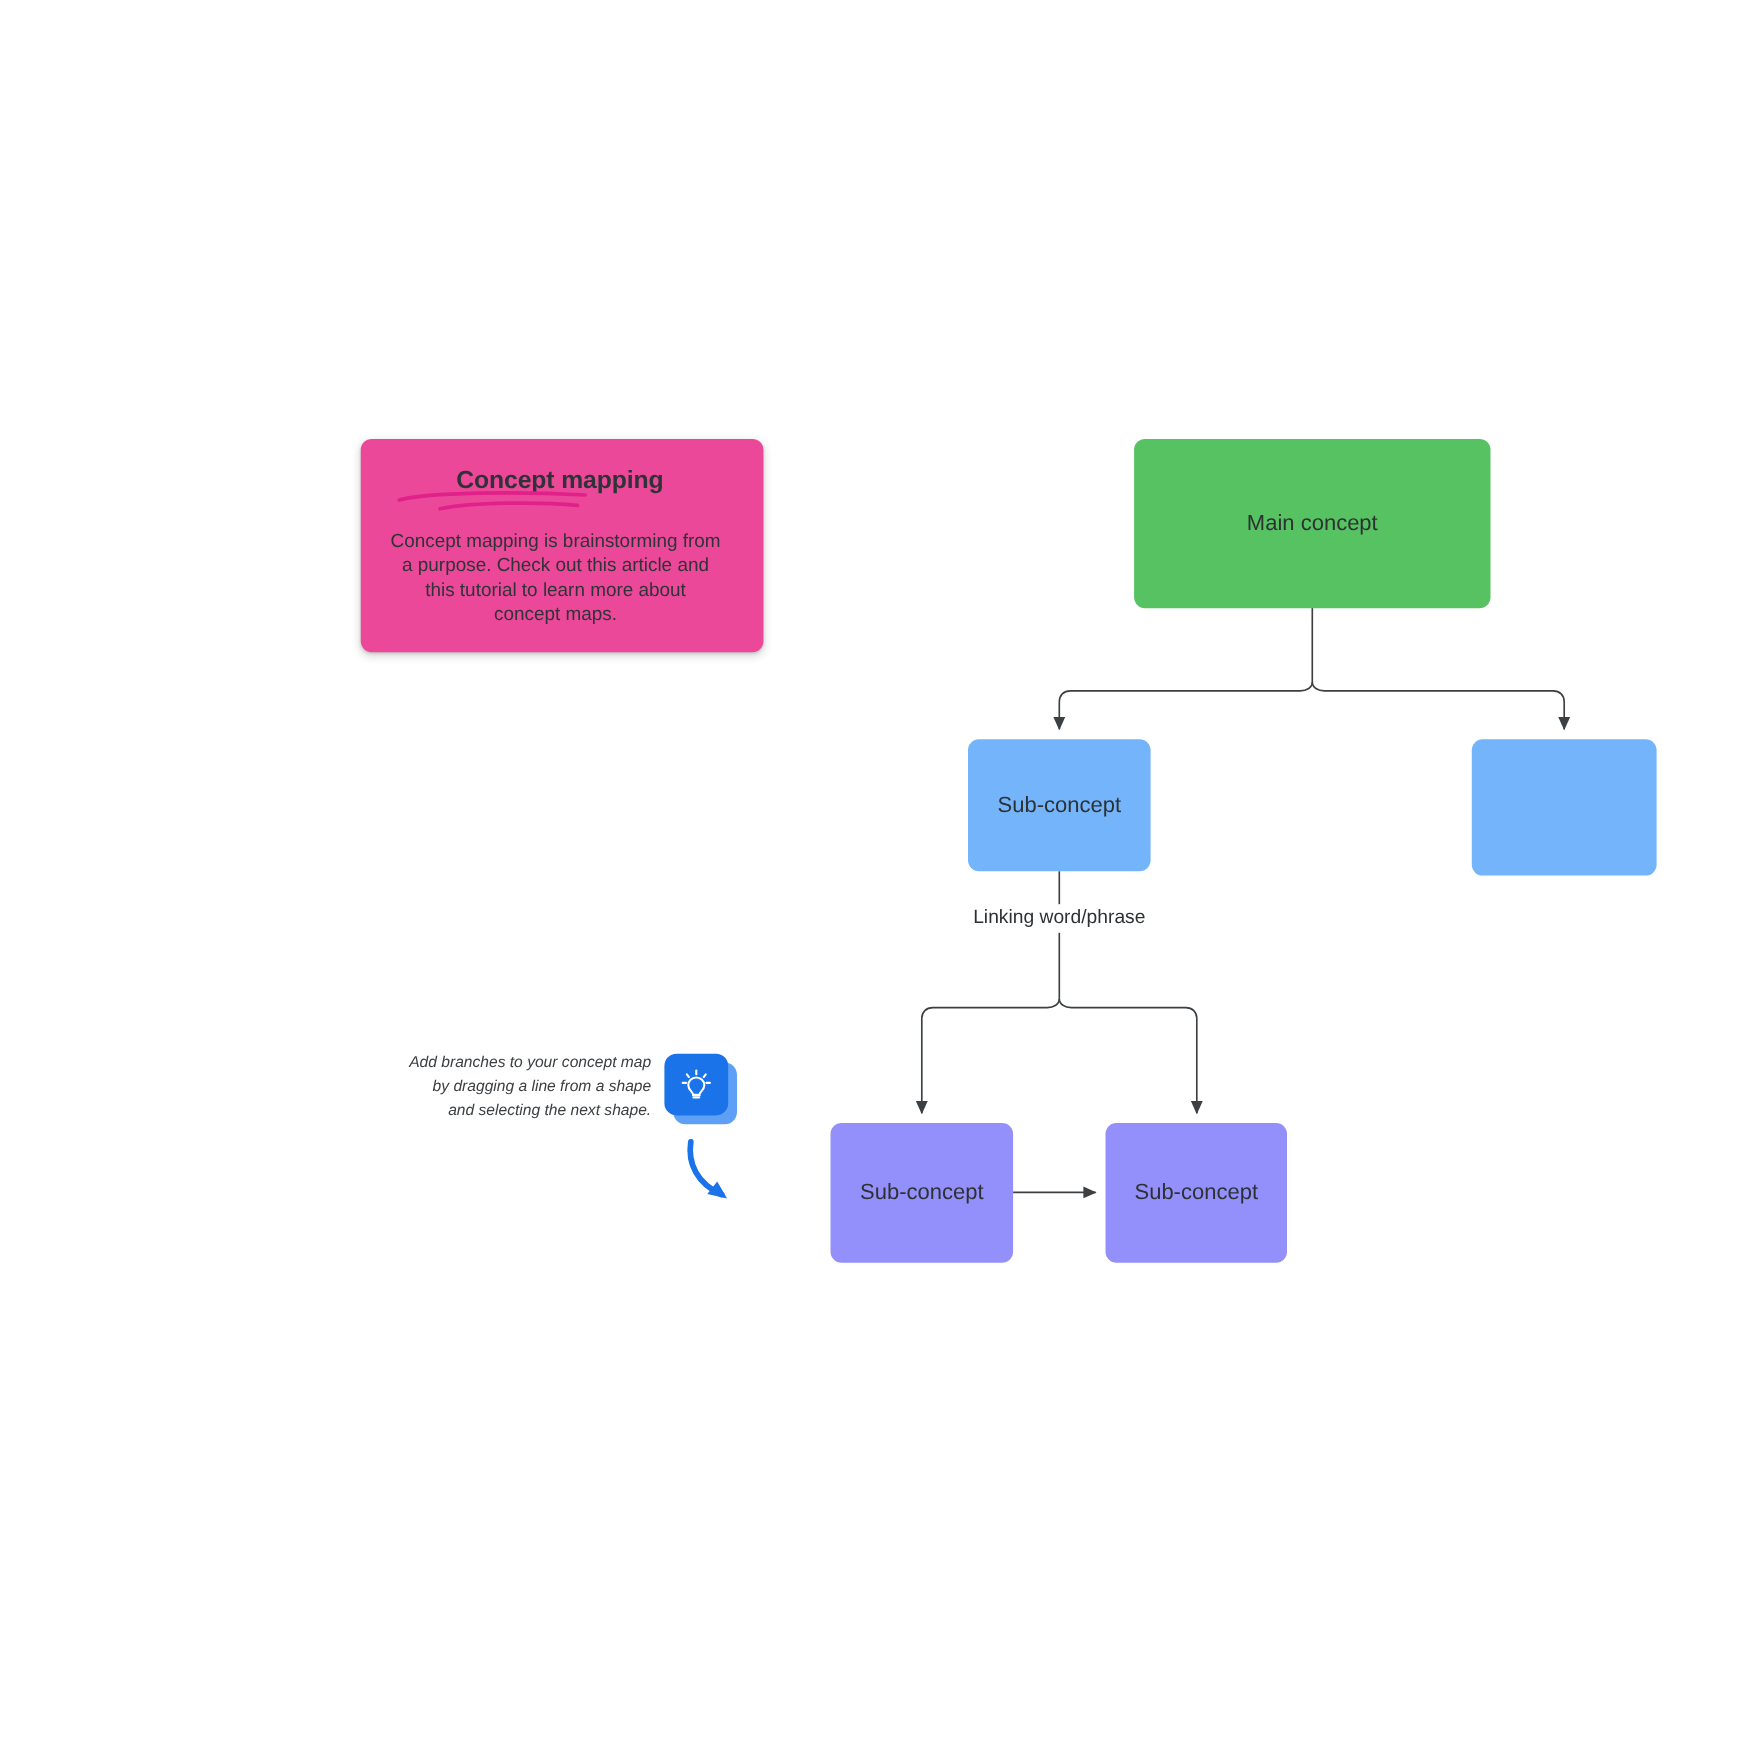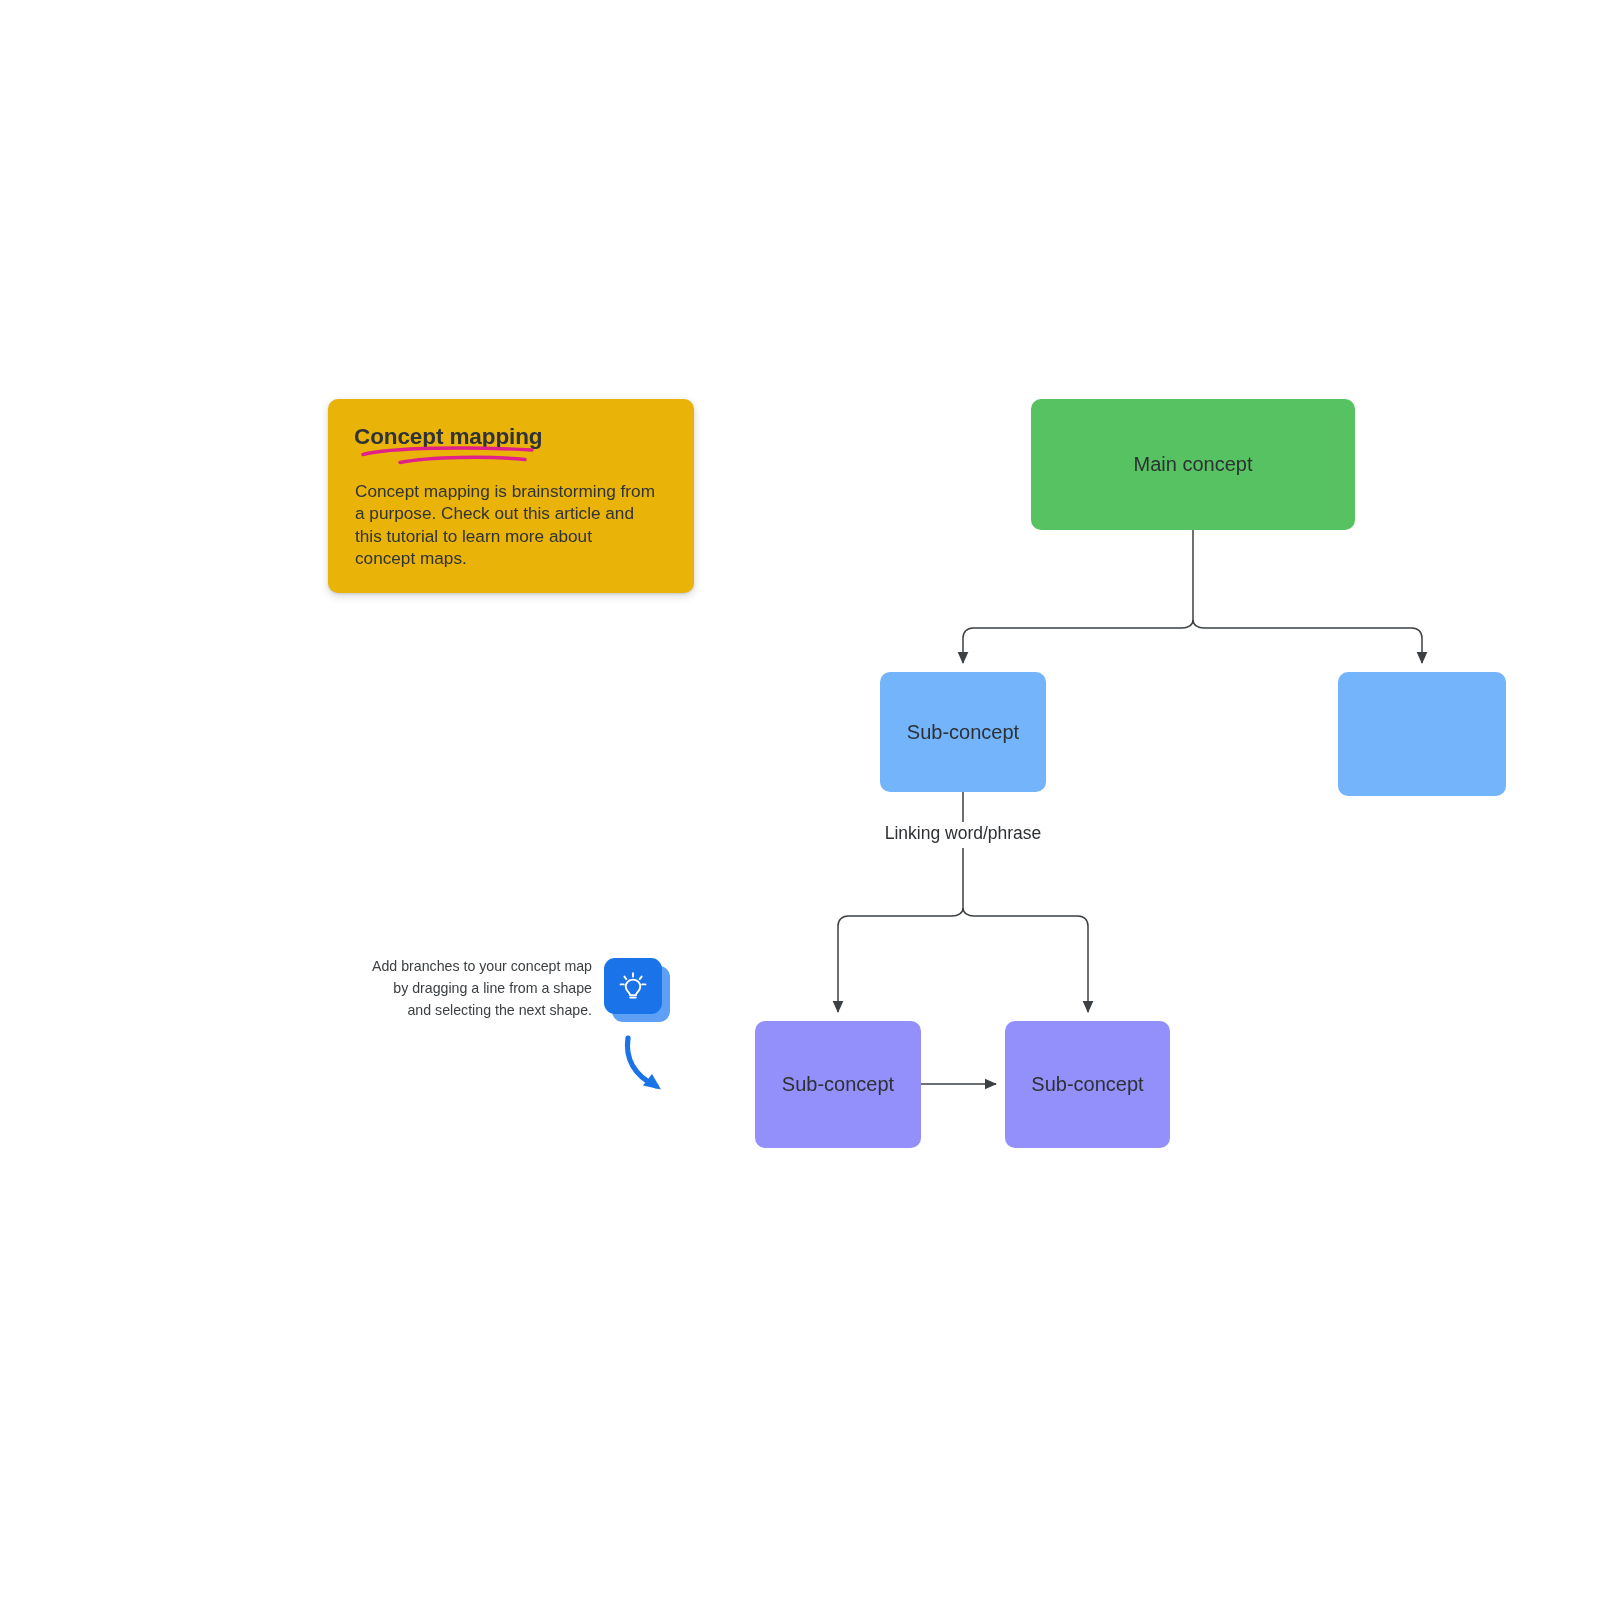--- a/index.html
+++ b/index.html
@@ -34,25 +34,26 @@
     pointer-events: none;
   }
 
   
   .note-card {
     position: absolute;
     left: 328px;
     top: 399px;
     width: 366px;
     height: 194px;
-    background: #eab308;
+    background: #ec4899;
     border-radius: 10px;
     box-shadow: 0 3px 9px rgba(0,0,0,0.17), 0 1px 2px rgba(0,0,0,0.10);
     box-sizing: border-box;
     padding: 26px 30px 0 26px;
+    text-align: center;
   }
   .note-title {
     font-size: 22.5px;
     font-weight: bold;
     color: #2f3337;
     letter-spacing: -0.1px;
     line-height: 1.1;
     margin: 0;
   }
   .note-underline {
@@ -83,21 +84,21 @@
     color: #2d3134;
     font-size: 20px;
     line-height: 1.25;
     padding: 6px 10px;
     user-select: none;
   }
   #node-main {
     left: 1031px;
     top: 399px;
     width: 324px;
-    height: 131px;
+    height: 154px;
     background: #57c262;
   }
   #node-sub-left {
     left: 880px;
     top: 672px;
     width: 166px;
     height: 120px;
     background: #74b4fb;
   }
   #node-sub-right {
@@ -137,20 +138,21 @@
   
   .tip-text {
     position: absolute;
     left: 370px;
     top: 955px;
     width: 222px;
     text-align: right;
     font-size: 14.2px;
     line-height: 22px;
     color: #3c4043;
+    font-style: italic;
   }
   .tip-icon-wrap {
     position: absolute;
     left: 604px;
     top: 958px;
     width: 70px;
     height: 66px;
   }
   .tip-icon-shadow {
     position: absolute;

